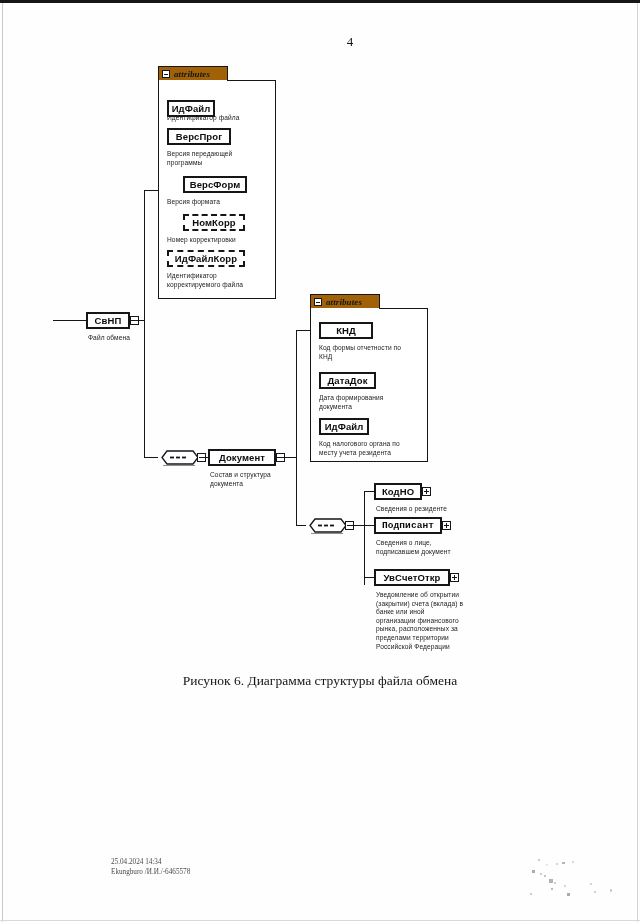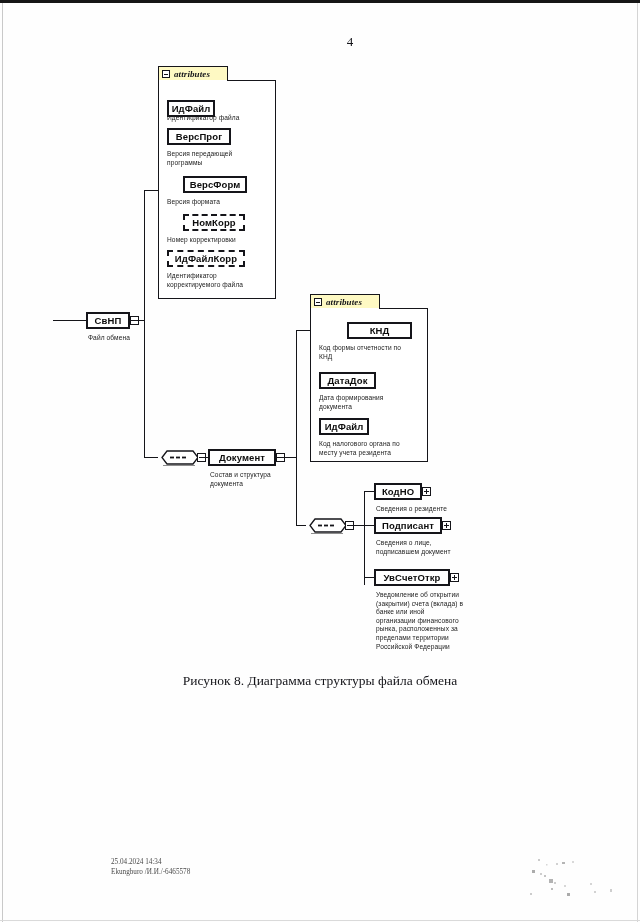--- a/index.html
+++ b/index.html
@@ -80,21 +80,21 @@
     position: absolute;
     border: 1px solid #15151a;
     background: #ffffff;
     box-sizing: border-box;
   }
   .attr-tab {
     position: absolute;
     left: -1px;
     top: -15px;
     height: 15px;
-    background: #fef9c3;
+    background: #a16207;
     border: 1px solid #15151a;
     border-bottom: none;
     box-sizing: border-box;
     display: flex;
     align-items: center;
     padding: 0 5px 0 3px;
     white-space: nowrap;
   }
   .attr-tab .minusbox {
     width: 8px; height: 8px;
@@ -322,21 +322,21 @@
     <div class="attr-group" style="left:310px; top:308px; width:118px; height:154px;">
       <div class="attr-tab" style="width:70px;">
         <span class="minusbox"></span>
         <span class="attr-label">attributes</span>
       </div>
       <div class="attr-tab-cover" style="left:0px; width:68px;"></div>
     </div>
 
     <div class="node-wrap" style="left:319px; top:322px;">
       <div class="node-shadow" style="left:3px; top:3px; width:42px; height:17px;"></div>
-      <div class="node" style="left:0; top:0; width:65px;margin-left:28px;">КНД</div>
+      <div class="node" style="left:0; top:0; width:54px;">КНД</div>
     </div>
     <div class="cap" style="left:319px; top:344px; width:108px; white-space:pre-line;">Код формы отчетности по
 КНД</div>
 
     <div class="node-wrap" style="left:319px; top:372px;">
       <div class="node-shadow" style="left:3px; top:3px; width:57px; height:17px;"></div>
       <div class="node" style="left:0; top:0; width:57px;">ДатаДок</div>
     </div>
     <div class="cap" style="left:319px; top:394px; width:108px; white-space:pre-line;">Дата формирования
 документа</div>
@@ -366,21 +366,21 @@
     <div class="node-wrap" style="left:374px; top:483px;">
       <div class="node-shadow" style="left:3px; top:3px; width:48px; height:17px;"></div>
       <div class="node" style="left:0; top:0; width:48px;">КодНО</div>
       <div class="expander plus" style="left:48px; top:4px;"></div>
     </div>
     <div class="cap" style="left:376px; top:505px; width:110px;">Сведения о резиденте</div>
 
     <div class="ln h" style="left:364px; top:525px; width:10px;"></div>
     <div class="node-wrap" style="left:374px; top:517px;">
       <div class="node-shadow" style="left:3px; top:3px; width:68px; height:17px;"></div>
-      <div class="node" style="left:0; top:0; width:68px;">Подписант</div>
+      <div class="node" style="left:0; top:0; width:68px;font-family:Liberation Mono, monospace;">Подписант</div>
       <div class="expander plus" style="left:68px; top:4px;"></div>
     </div>
     <div class="cap" style="left:376px; top:539px; width:110px; white-space:pre-line;">Сведения о лице,
 подписавшем документ</div>
 
     <div class="ln h" style="left:364px; top:577px; width:10px;"></div>
     <div class="node-wrap" style="left:374px; top:569px;">
       <div class="node-shadow" style="left:3px; top:3px; width:76px; height:17px;"></div>
       <div class="node" style="left:0; top:0; width:76px;">УвСчетОткр</div>
       <div class="expander plus" style="left:76px; top:4px;"></div>
@@ -388,21 +388,21 @@
     <div class="cap" style="left:376px; top:591px; width:104px; white-space:pre-line;">Уведомление об открытии
 (закрытии) счета (вклада) в
 банке или иной
 организации финансового
 рынка, расположенных за
 пределами территории
 Российской Федерации</div>
 
   </div>
 
-  <div id="figure-caption">Рисунок 8. Диаграмма структуры файла обмена</div>
+  <div id="figure-caption">Рисунок 6. Диаграмма структуры файла обмена</div>
 
   <div id="footer-stamp">
     <div>25.04.2024 14:34</div>
     <div>Ekungburo /И.И./-6465578</div>
   </div>
 
   <svg id="corner-speckle" viewBox="0 0 100 50">
     <rect x="18" y="4" width="2" height="2" fill="#9a9a9a"></rect>
     <rect x="26" y="9" width="1.5" height="1.5" fill="#b0b0b0"></rect>
     <rect x="36" y="8" width="2" height="2" fill="#a5a5a5"></rect>

